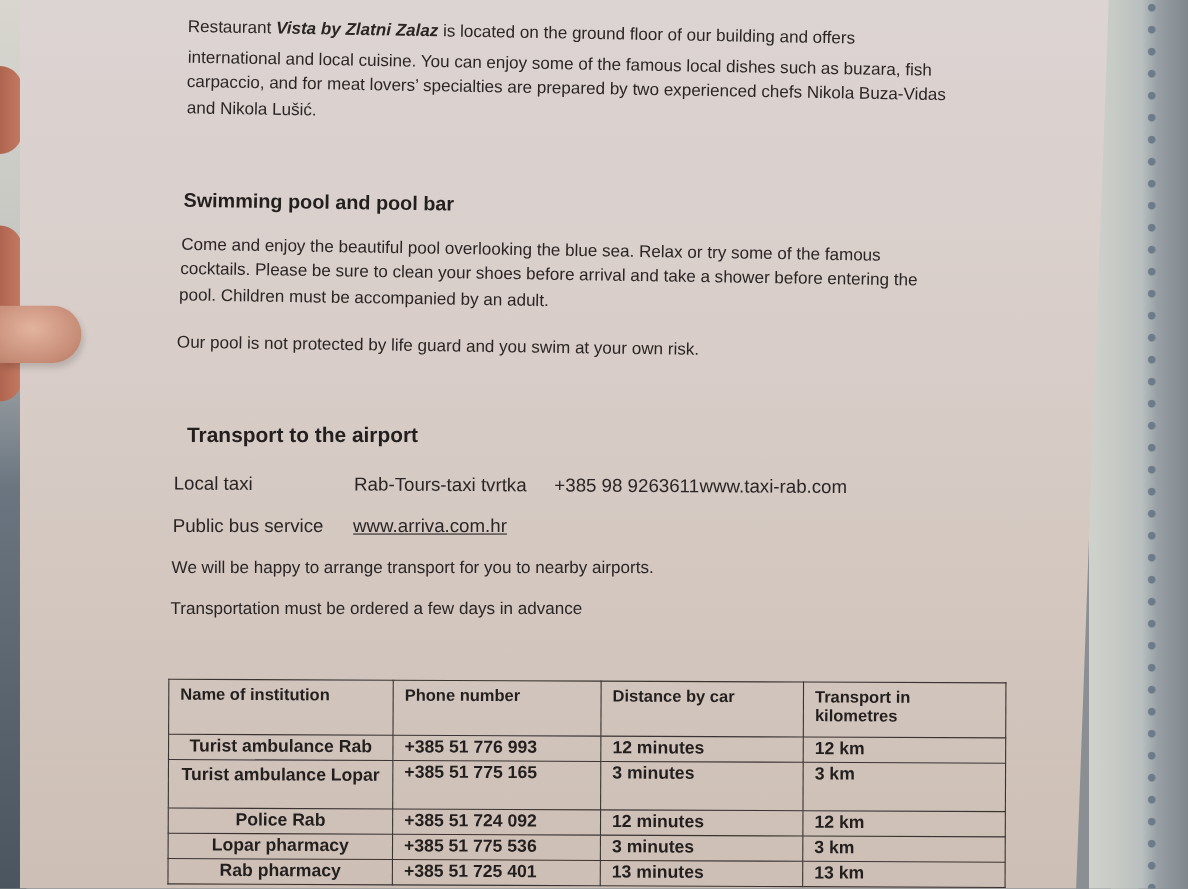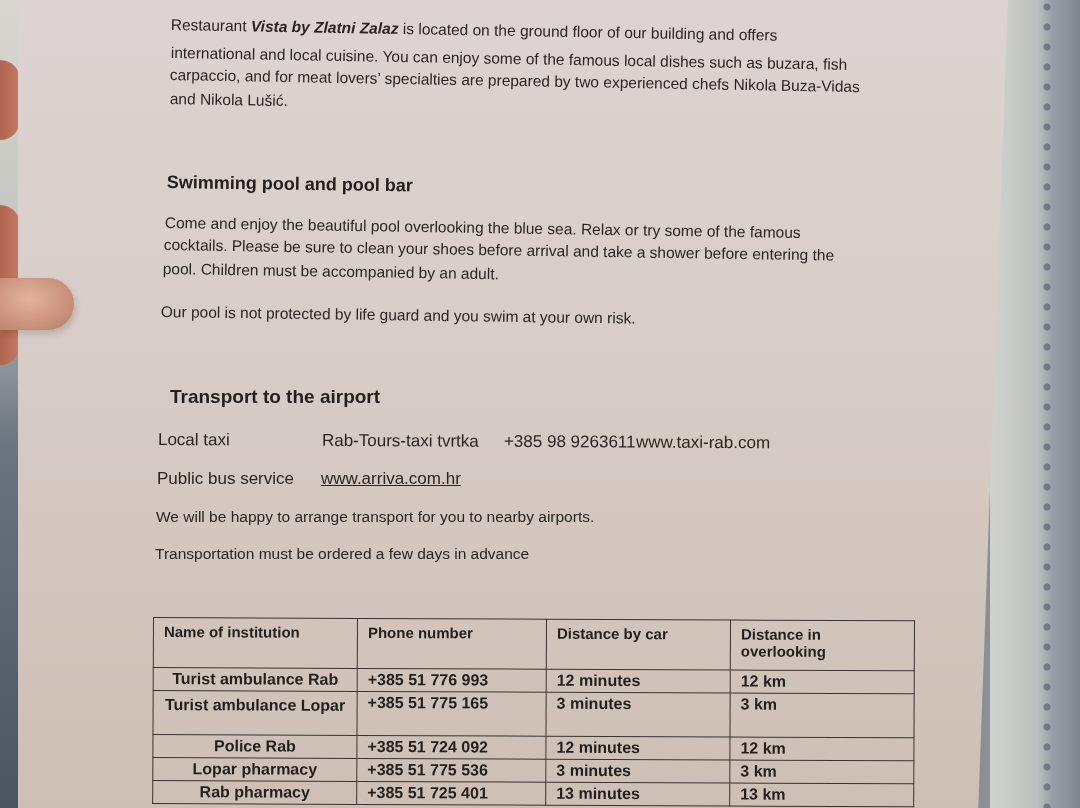--- a/index.html
+++ b/index.html
@@ -112,21 +112,21 @@
     <p class="p" style="left:156px;top:506px;">We will be happy to arrange transport for you to nearby airports.</p>
     <p class="p" style="left:155px;top:543px;">Transportation must be ordered a few days in advance</p>
   </div>
 
   <table class="info">
     <tbody>
         <tr>
       <th>Name of institution</th>
       <th>Phone number</th>
       <th>Distance by car</th>
-      <th>Distance in overlooking</th>
+      <th>Transport in kilometres</th>
     </tr>
     <tr>
       <td class="name">Turist ambulance Rab</td>
       <td class="phone">+385 51 776 993</td>
       <td class="car">12 minutes</td>
       <td>12 km</td>
     </tr>
     <tr class="tall">
       <td class="name" style="white-space:normal;line-height:24px;">Turist ambulance Lopar</td>
       <td class="phone">+385 51 775 165</td>

